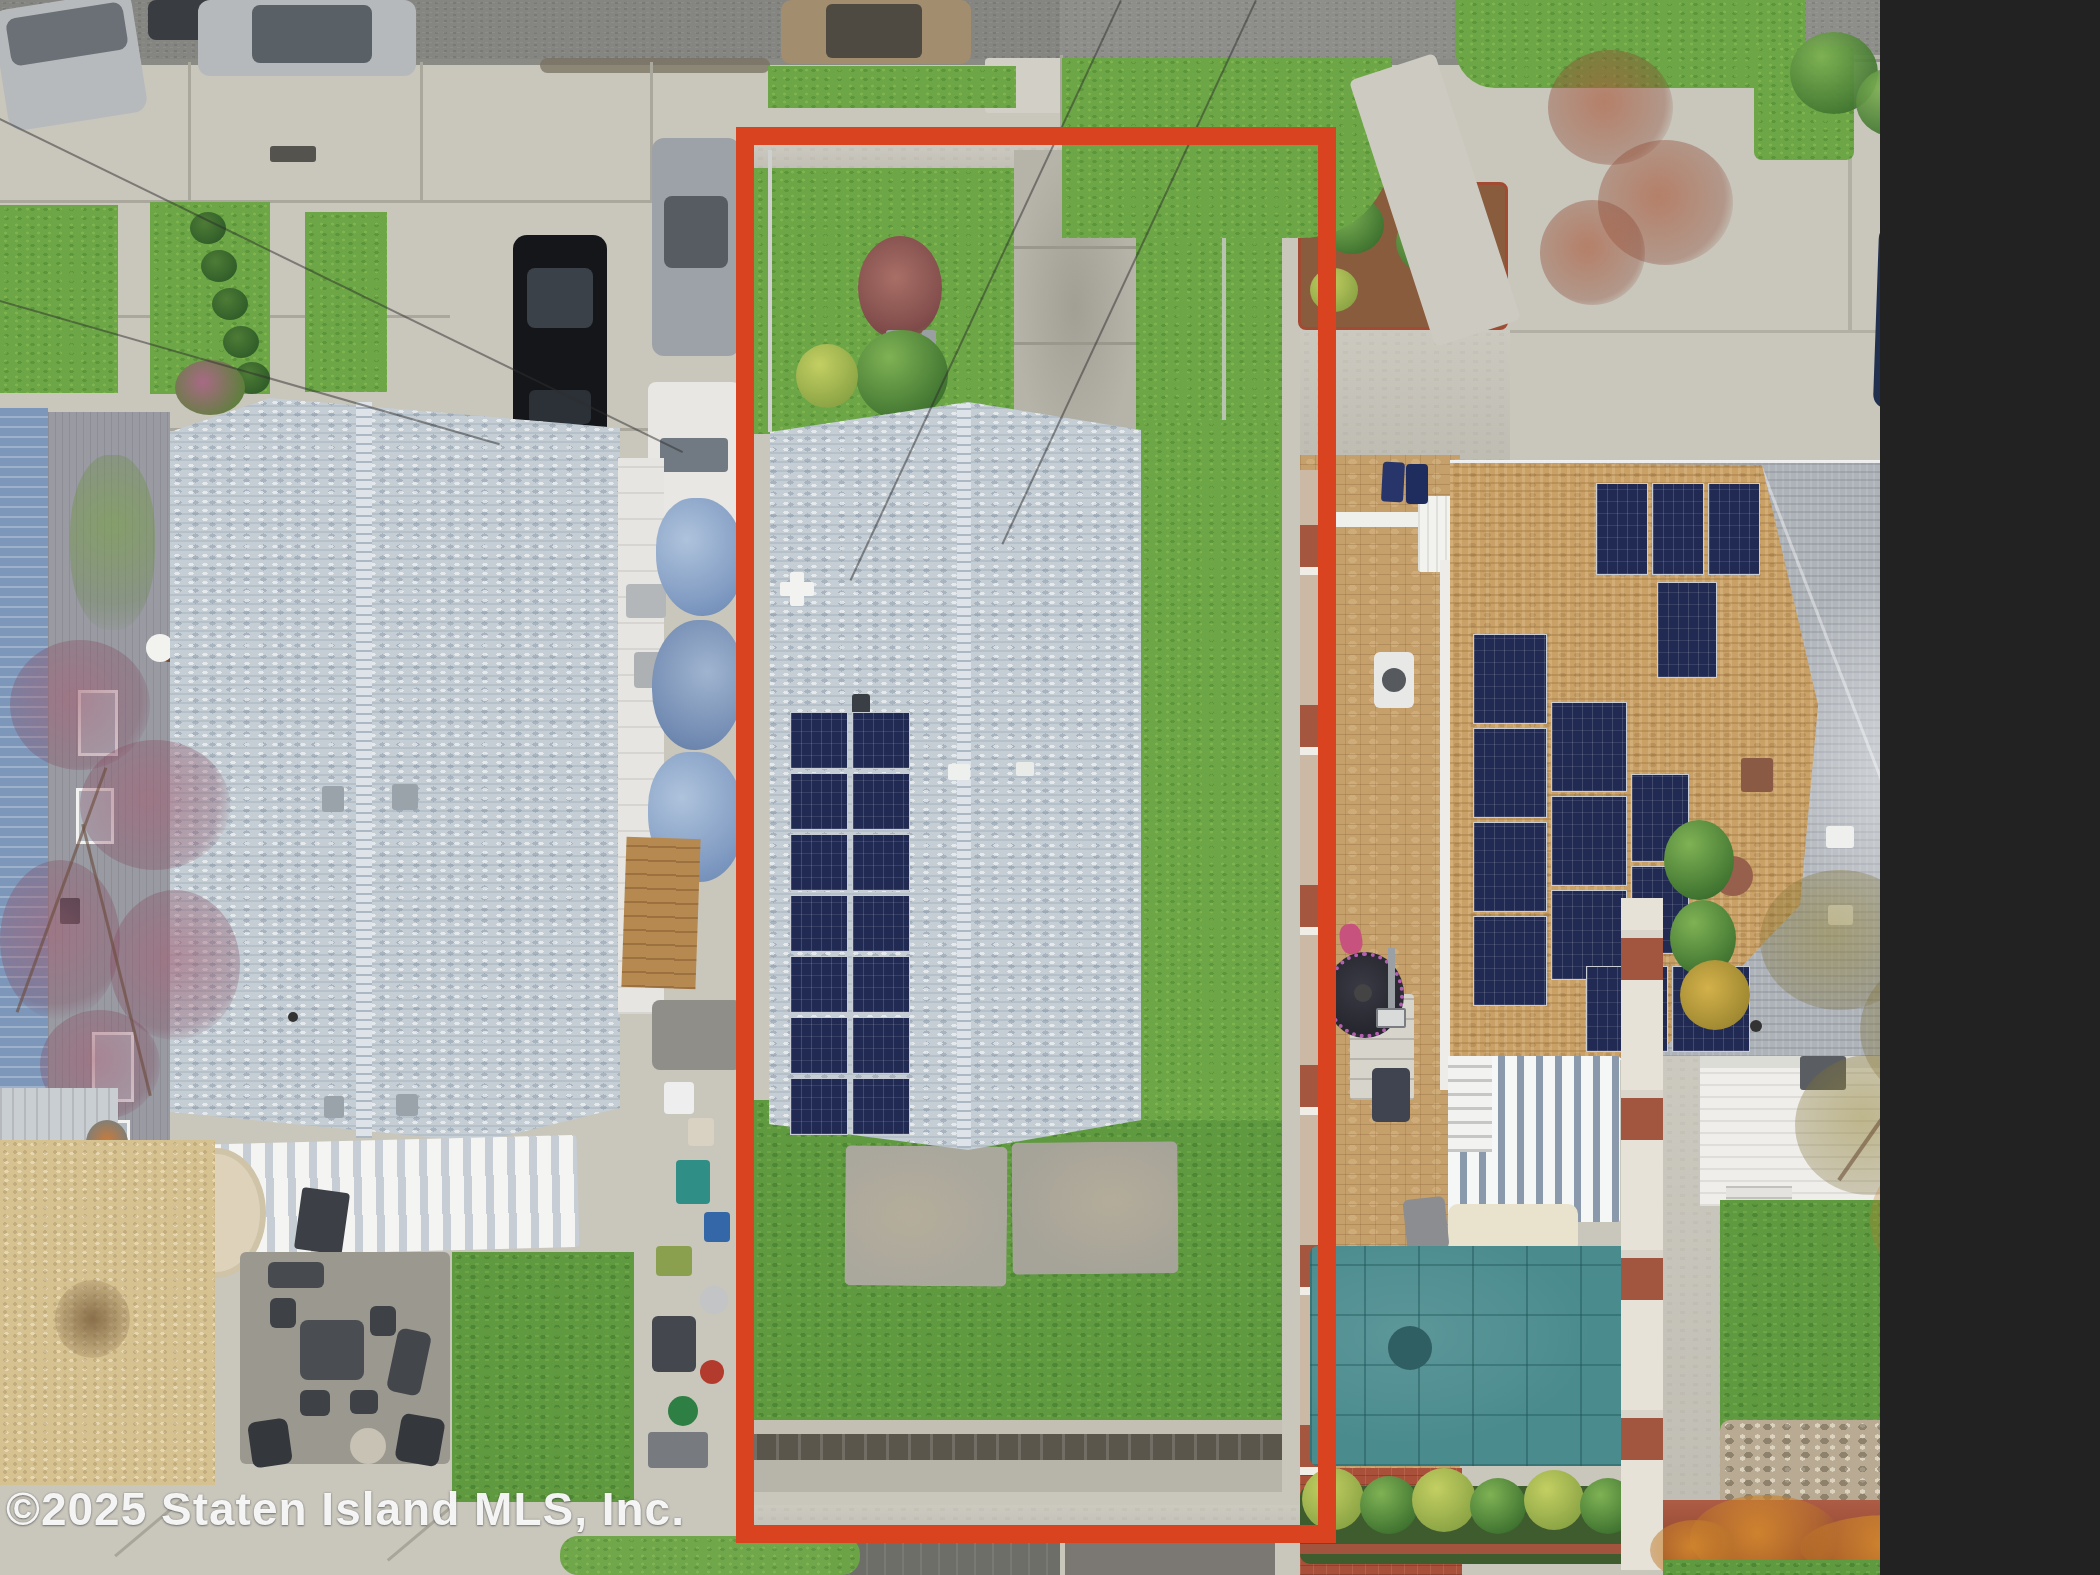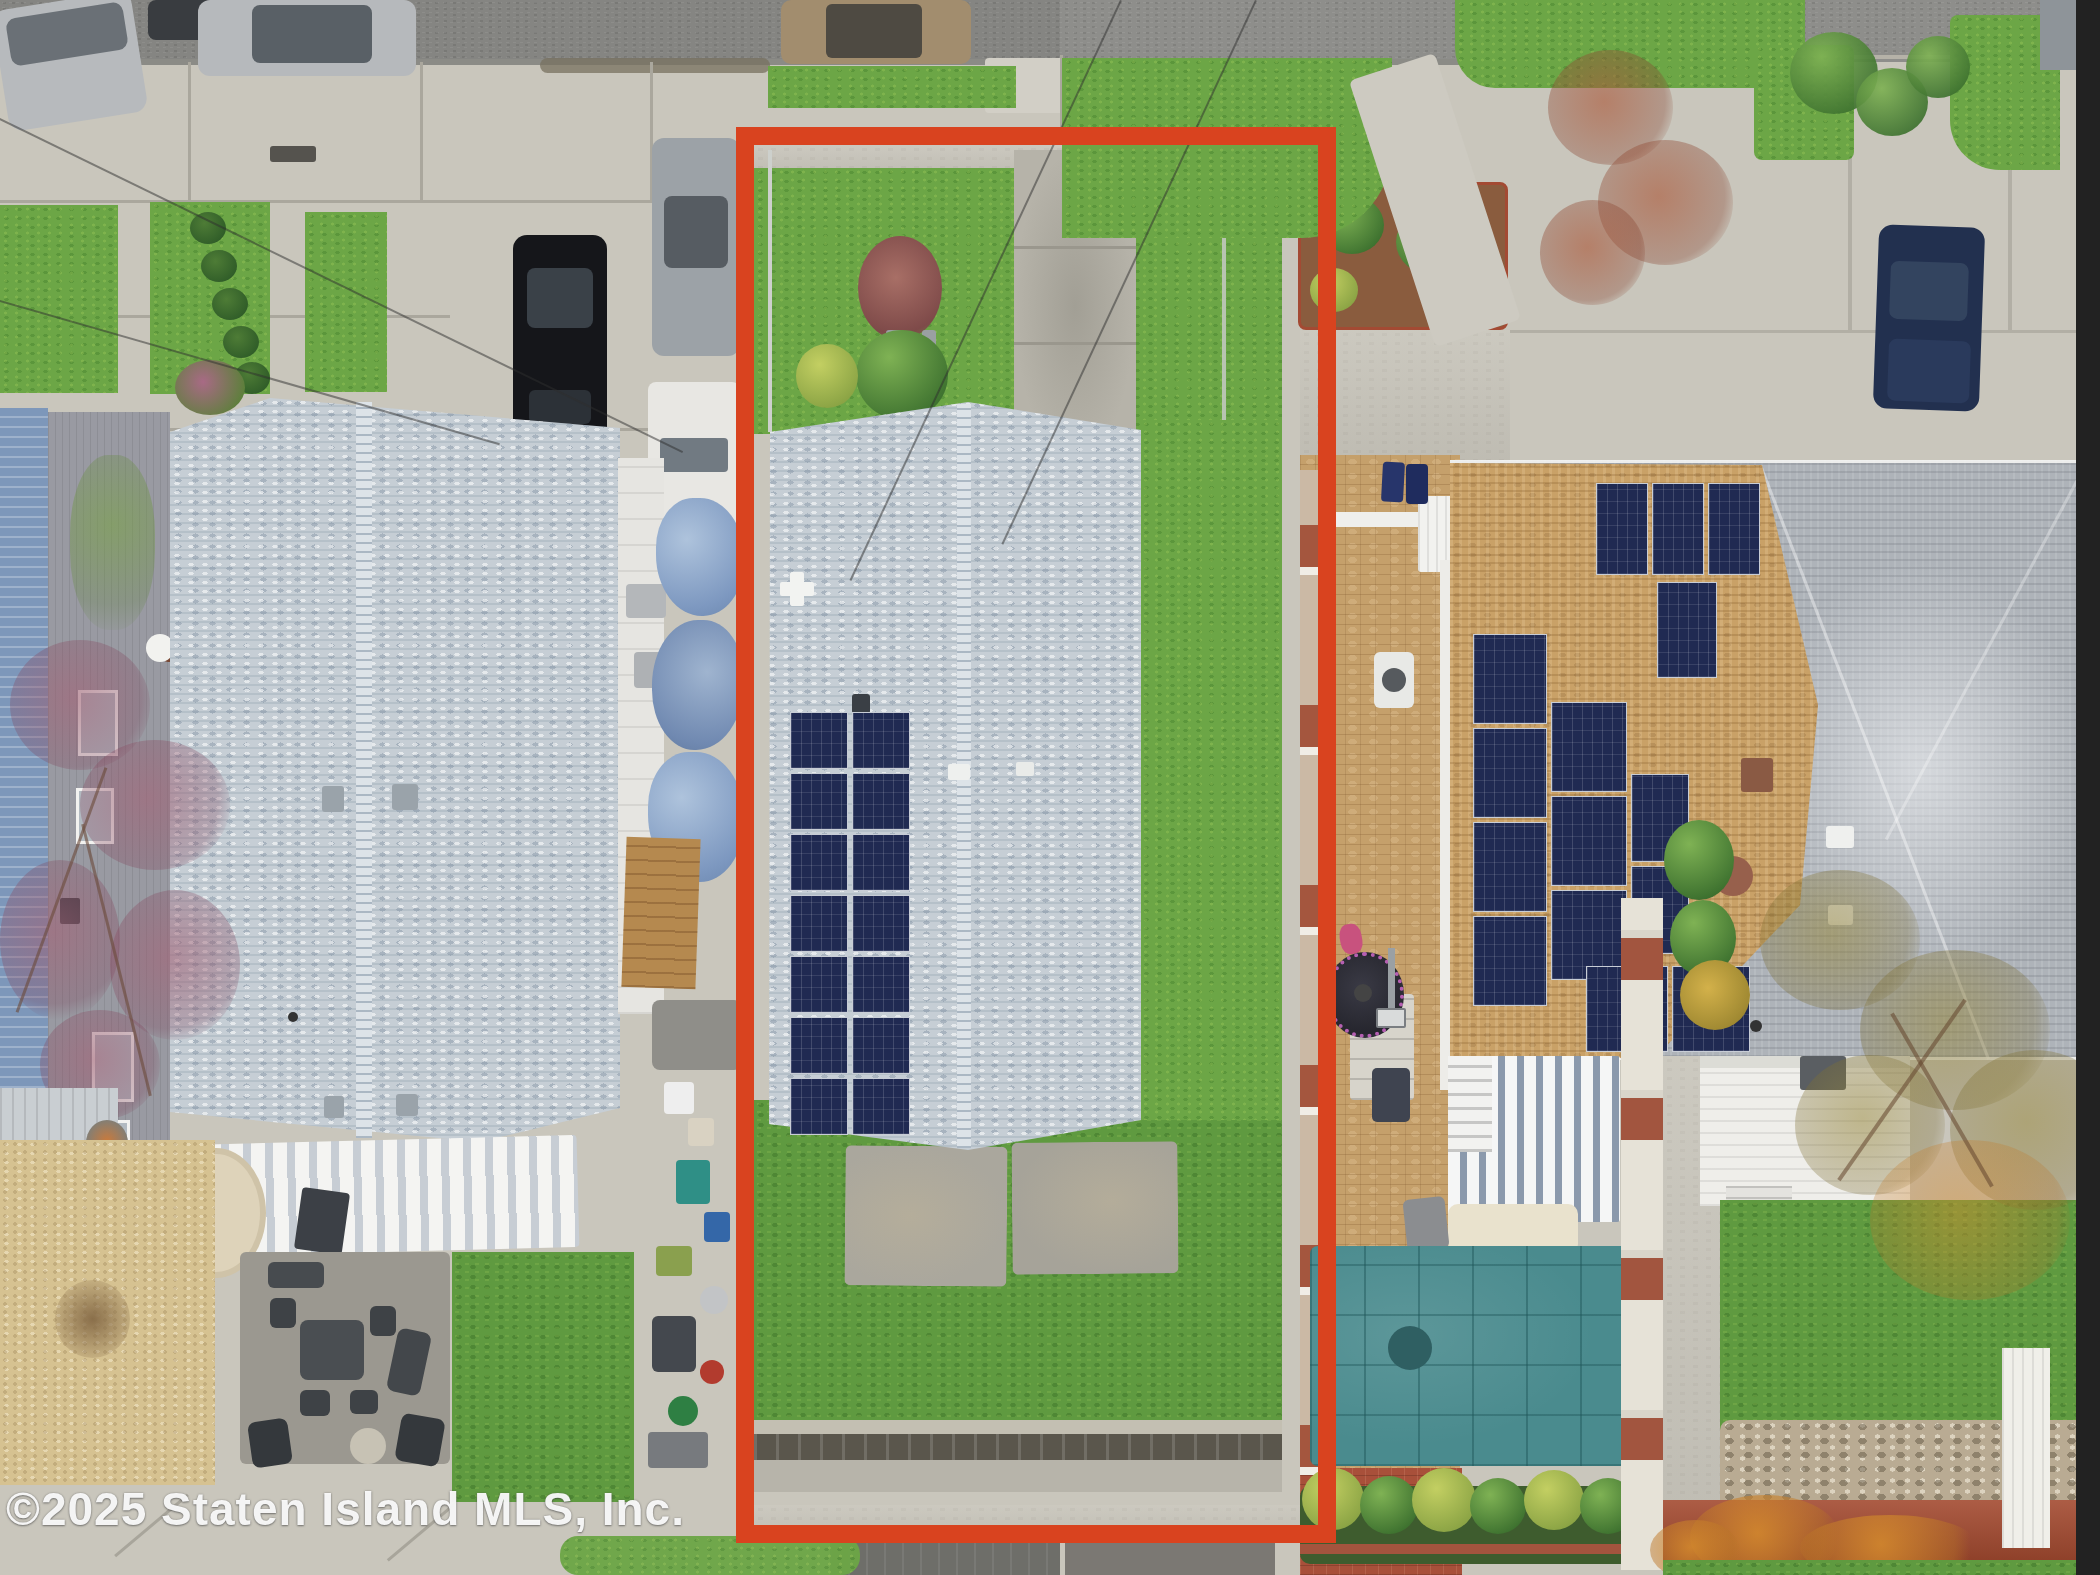--- a/index.html
+++ b/index.html
@@ -1,17 +1,17 @@
 <!DOCTYPE html>
 <html><head>
 <meta charset="utf-8">
 <style>
   html,body{margin:0;padding:0;background:#222;}
   body{width:2100px;height:1575px;overflow:hidden;font-family:"Liberation Sans",sans-serif;}
-  #stage{position:relative;width:2076px;height:1575px;overflow:hidden;background:#c9c6bc;}
+  #stage{position:relative;width:1880px;height:1575px;overflow:hidden;background:#c9c6bc;}
   .item{position:absolute;box-sizing:border-box;}
   
   .asphalt{background-color:#8e8e8b;background-image:radial-gradient(rgba(255,255,255,.07) 22%,transparent 23%),radial-gradient(rgba(0,0,0,.09) 22%,transparent 23%);background-size:7px 5px,9px 6px;}
   .concrete{background-color:#c9c6bc;background-image:linear-gradient(rgba(255,255,255,.05),rgba(0,0,0,.05)),radial-gradient(rgba(120,115,100,.07) 30%,transparent 31%);background-size:100% 100%,13px 9px;}
   .walkway{background-color:#b6b3a9;background-image:radial-gradient(ellipse at 50% 55%,rgba(90,88,78,.22),transparent 70%);}
   .grass{background-color:#6ca646;background-image:radial-gradient(rgba(235,255,120,.14) 26%,transparent 27%),radial-gradient(rgba(25,85,15,.20) 26%,transparent 27%);background-size:11px 8px,13px 9px;}
   .grassD{background-color:#5f9a40;background-image:radial-gradient(rgba(220,245,110,.12) 26%,transparent 27%),radial-gradient(rgba(20,70,12,.22) 26%,transparent 27%);background-size:10px 8px,14px 10px;}
   .roofA{background-color:#c6ced5;background-image:repeating-linear-gradient(0deg,rgba(115,135,152,.20) 0 2px,transparent 2px 9px),radial-gradient(rgba(255,255,255,.55) 26%,transparent 27%),radial-gradient(rgba(105,125,145,.33) 26%,transparent 27%);background-size:100% 9px,14px 9px,17px 11px;}
   .ridge{background-color:#dde3e8;background-image:repeating-linear-gradient(0deg,rgba(110,130,150,.45) 0 2px,transparent 2px 9px);}
   .roofTan{background-color:#c9a167;background-image:repeating-linear-gradient(0deg,rgba(110,70,25,.20) 0 2px,transparent 2px 8px),repeating-linear-gradient(90deg,rgba(255,236,200,.16) 0 3px,transparent 3px 9px),radial-gradient(rgba(90,55,20,.15) 30%,transparent 31%);background-size:100% 8px,9px 100%,15px 10px;}

